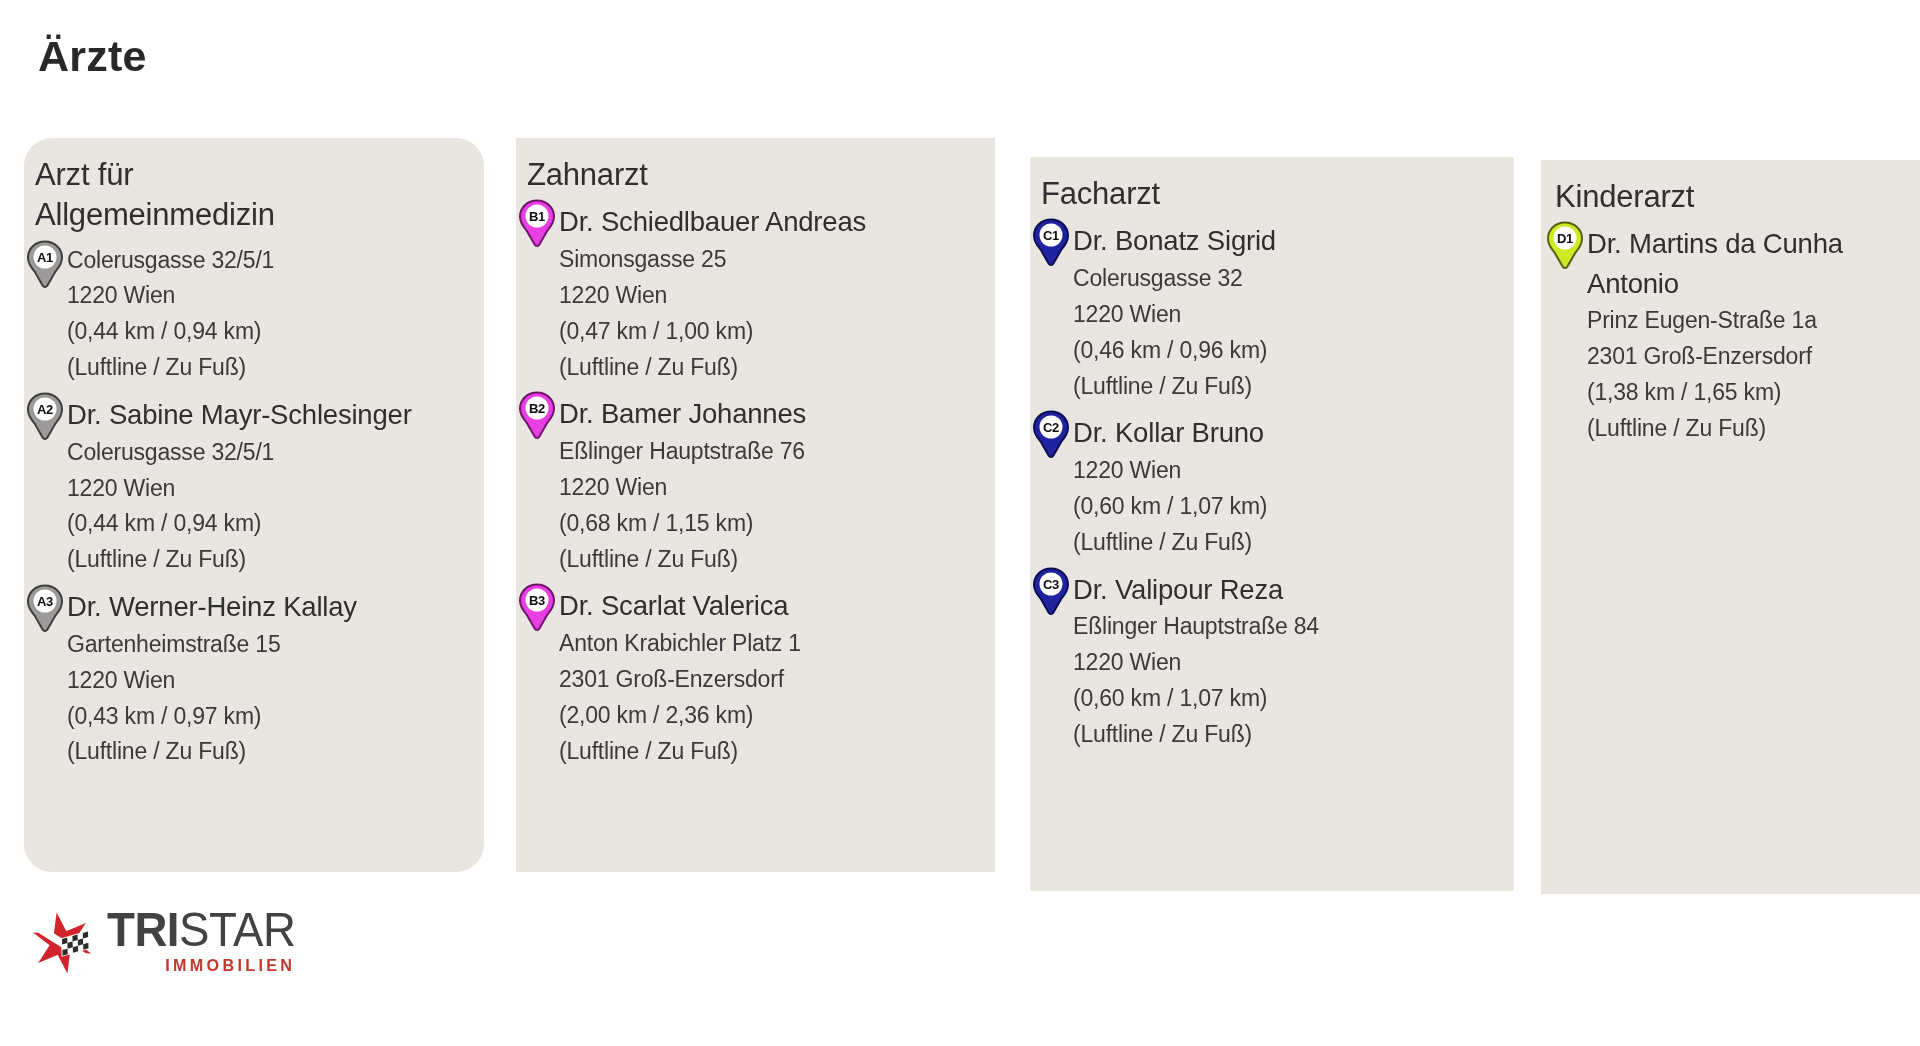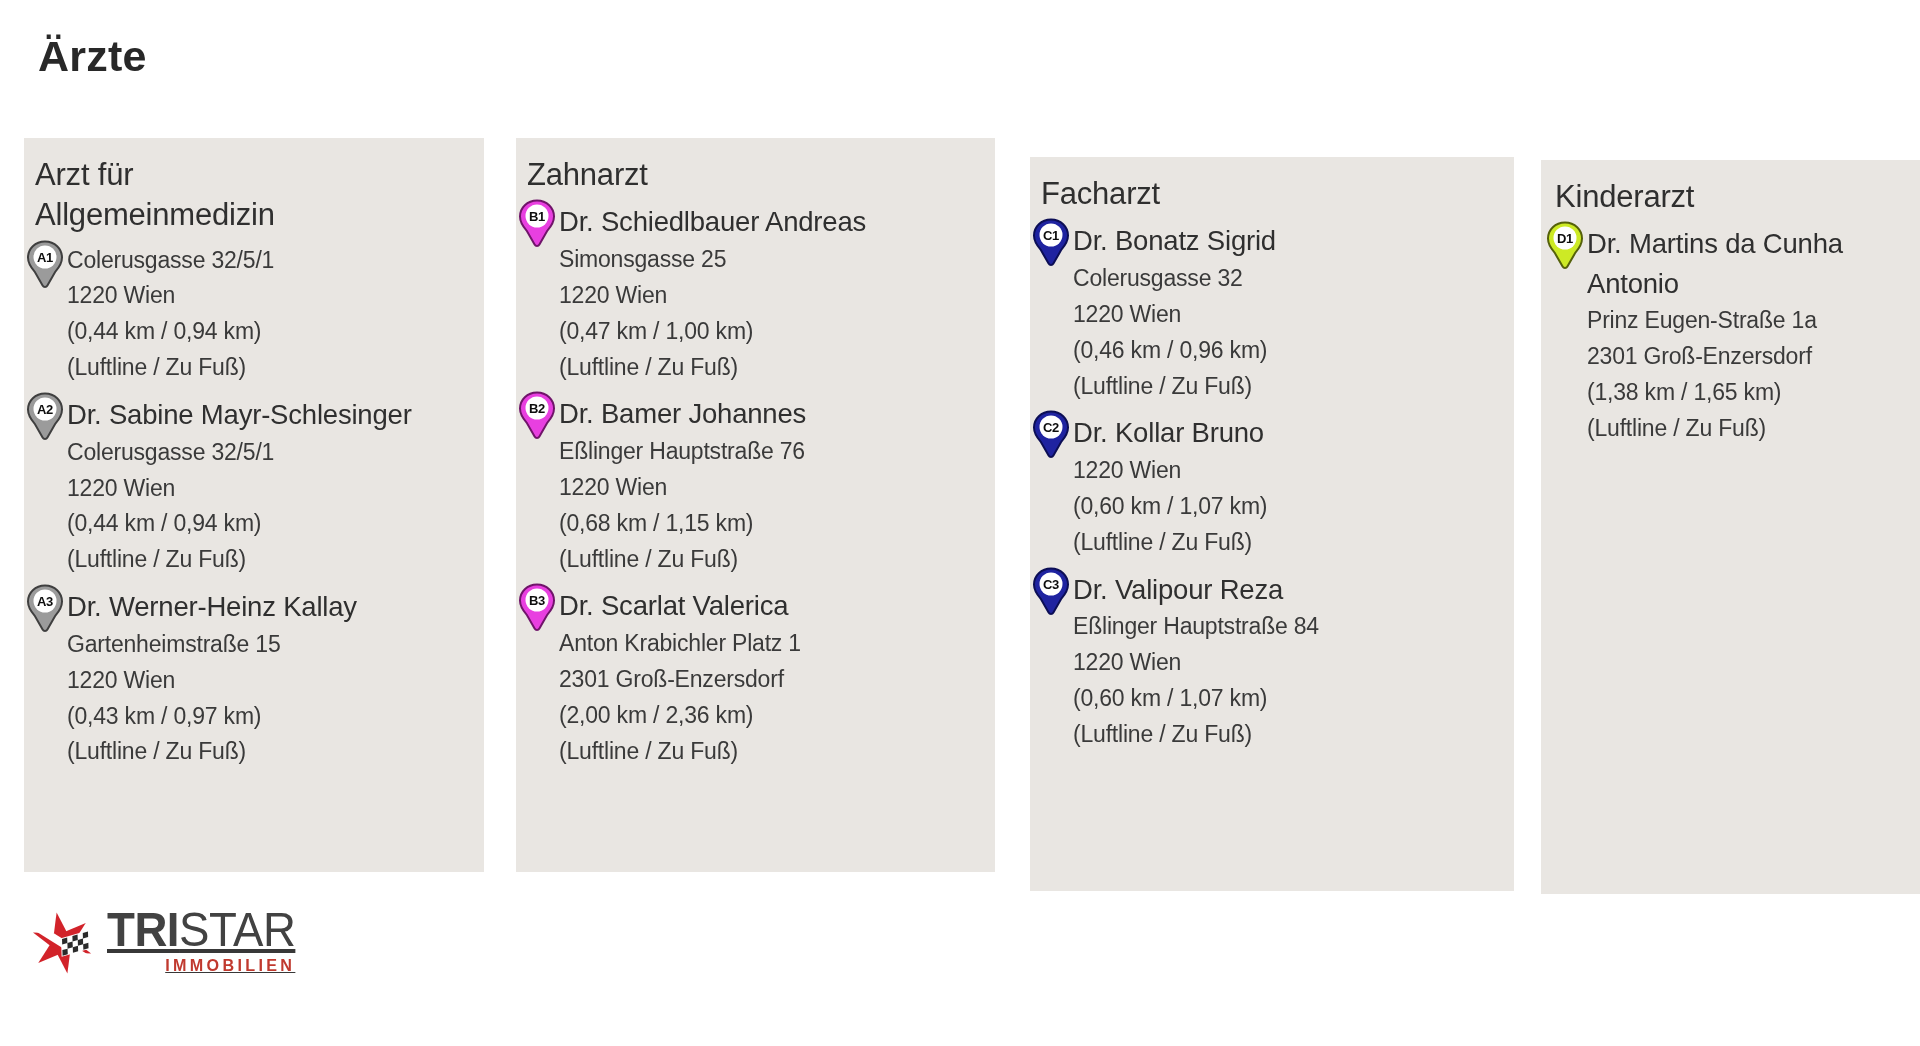--- a/index.html
+++ b/index.html
@@ -25,21 +25,21 @@
     font-size:43px;
     font-weight:700;
     color:#282828;
     letter-spacing:0.2px;
   }
   .box{
     position:absolute;
     background:var(--card-bg);
     padding:15px 14px 0 9px;
   }
-  .box1{left:24px;  top:138px; width:460px; height:734px;}
+  .box1{left:24px;  top:138px; width:460px; height:734px;border-radius:28px;}
   .box2{left:516px; top:138px; width:479px; height:734px;}
   .box3{left:1030px;top:157px; width:484px; height:734px;}
   .box4{left:1541px;top:160px; width:379px; height:734px;padding-left:12px;}
   .category-title{
     font-size:31px;
     font-weight:400;
     color:#2f2f2f;
     line-height:1.3;
     max-width:330px;
     margin:2px 0 7px 2px;
@@ -69,21 +69,20 @@
   .entry-line{
     font-size:23px;
     line-height:1.56;
     color:#3a3a3a;
   }
   .logo{
     position:absolute;
     left:33px; top:905px;
     display:flex;
     align-items:flex-start;
-    text-decoration:underline;
   }
   .logo-star{display:block;margin-top:4px;}
   .logo-text{margin-left:10px;}
   .logo-word{
     font-size:48px;
     line-height:1.05;
     color:var(--logo-gray);
     letter-spacing:-0.5px;
     transform:scaleX(0.95);
     transform-origin:left top;

